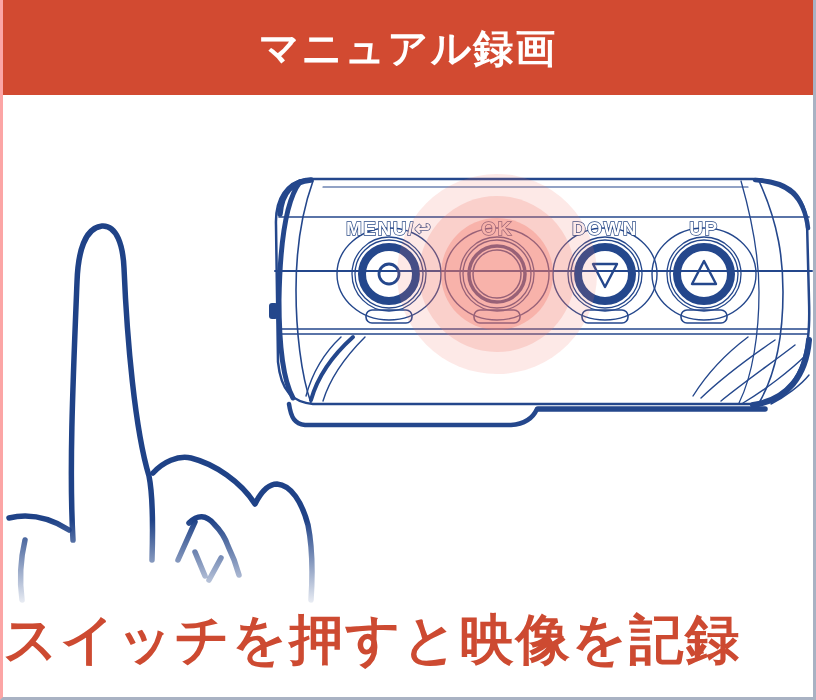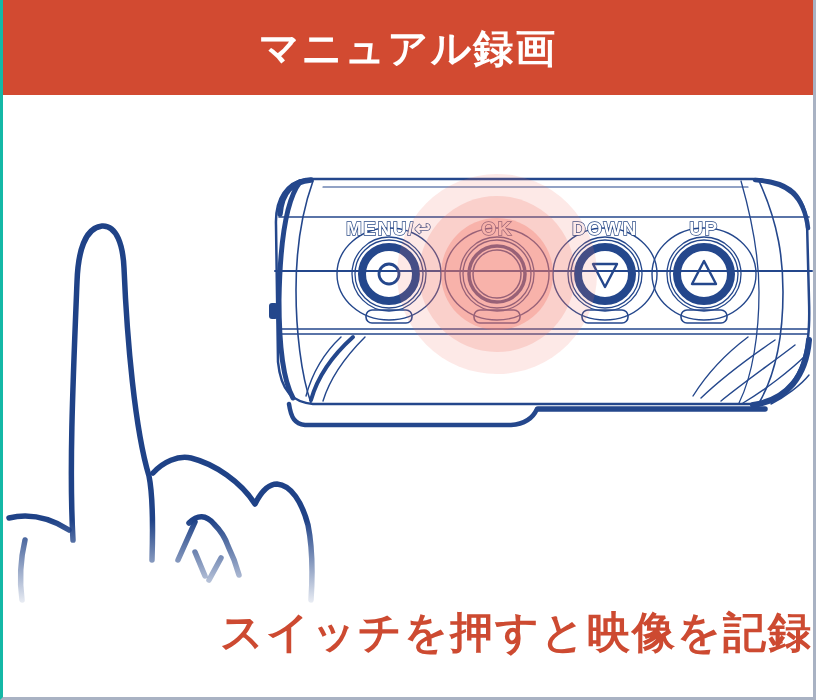--- a/index.html
+++ b/index.html
@@ -1,21 +1,21 @@
 <!DOCTYPE html>
 <html><head>
 <meta charset="utf-8">
 <style>
   html,body{margin:0;padding:0;}
   .frame{
     position:relative;
     width:816px;height:700px;
     background:#ffffff;
     box-sizing:border-box;
-    border-left:3px solid #14b8a6;
+    border-left:3px solid #fca5a5;
     border-right:3px solid #a9b2c3;
     border-bottom:3px solid #a9b2c3;
     overflow:hidden;
     font-family:"Liberation Sans", sans-serif;
   }
   .header{
     position:absolute;top:0;left:-3px;right:-3px;height:95px;
     background:#d24a31;
     display:flex;align-items:center;justify-content:center;
     z-index:3;
@@ -25,22 +25,22 @@
     font-size:40px;
     font-weight:900;
     letter-spacing:2px;
     line-height:1;
   }
   .art{
     position:absolute;top:0;left:0;width:816px;height:700px;z-index:1;
   }
   .caption{
     position:absolute;left:0;right:0;top:608px;
-    text-align:right;
-    font-size:43px;
+    text-align:left;
+    font-size:54px;
     font-weight:900;
     letter-spacing:2px;
     color:#cd4a31;
     z-index:2;
     line-height:1.15;
     white-space:nowrap;
   }
   .btn-label{
     font-family:"Liberation Sans", sans-serif;
     font-weight:bold;

